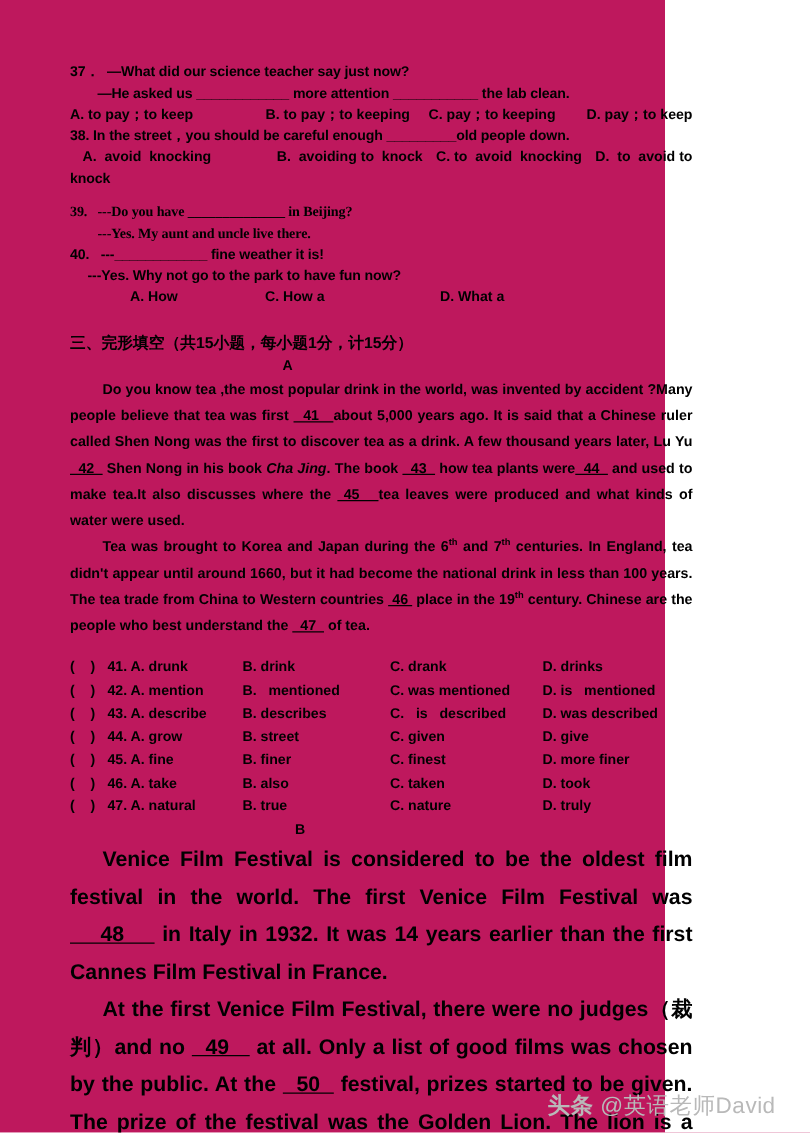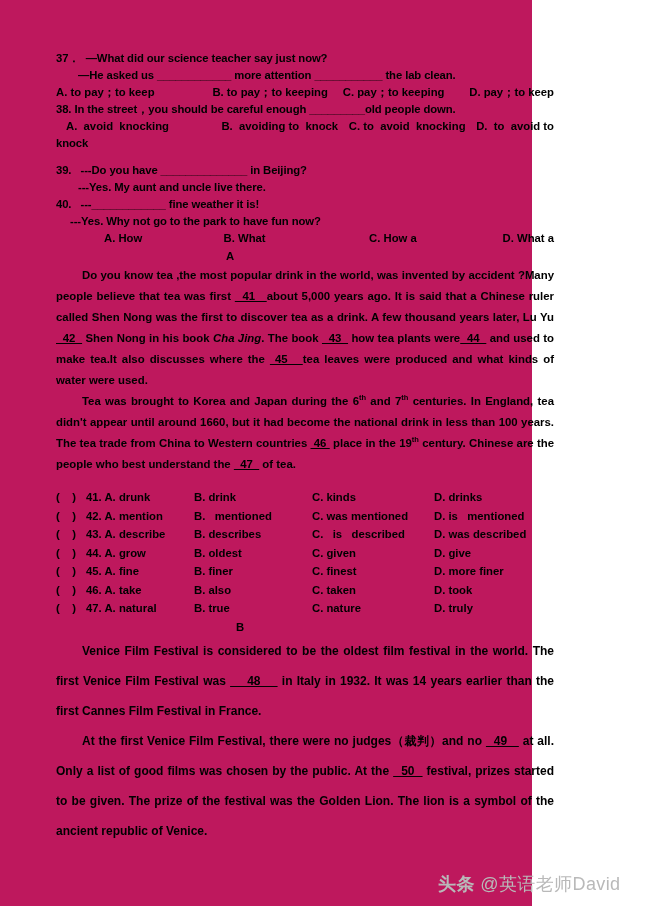--- a/index.html
+++ b/index.html
@@ -91,21 +91,21 @@
     font-size: 11.4px;
     font-weight: bold;
     line-height: 21px;
     text-align: justify;
     text-align-last: left;
     text-justify: inter-word;
     margin: 0;
   }
   .para.first { text-indent: 26px; }
   .para-b {
-    font-size: 12px;
+    font-size: 17px;
     font-weight: bold;
     line-height: 30px;
     text-align: justify;
     text-align-last: left;
     margin: 0;
     text-indent: 26px;
   }
   .blank-num {
     text-decoration: underline;
     white-space: pre;
@@ -162,69 +162,69 @@
       <div class="ln">38. In the street，you should be careful enough _________old people down.</div>
       <div class="choices q38">
         <span class="c-a">A.  avoid  knocking</span>
         <span class="c-b">B.  avoiding to  knock</span>
         <span class="c-c">C. to  avoid  knocking</span>
         <span class="c-d">D.  to  avoid to</span>
       </div>
       <div class="ln">knock</div>
     </div>
 
-    <div style="margin-top:10px;">
+    <div style="margin-top:10px;font-family:Liberation Serif, serif;">
       <div class="ln">39.   ---Do you have ______________ in Beijing?</div>
       <div class="ln indent1">---Yes. My aunt and uncle live there.</div>
     </div>
 
     <div>
       <div class="ln">40.   ---____________ fine weather it is!</div>
       <div class="ln indent2">---Yes. Why not go to the park to have fun now?</div>
       <div class="choices q40">
         <span class="c-a">A. How</span>
-        <span class="c-b">B. What</span>
         <span class="c-c">C. How a</span>
         <span class="c-d">D. What a</span>
       </div>
     </div>
 
+    <div class="section-heading">三、完形填空（共15小题，每小题1分，计15分）</div>
 
     <div class="passage-label">A</div>
 
     <p class="para first"><span>Do you know tea ,the most popular drink in the world, was invented by accident ?Many people believe that tea was first </span><span class="blank-num">  41   </span><span>about 5,000 years ago. It is said that a Chinese ruler called Shen Nong was the first to discover tea as a drink. A few thousand years later, Lu Yu </span><span class="blank-num">  42  </span><span> Shen Nong in his book </span><em class="bookname">Cha Jing</em><span>. The book </span><span class="blank-num">  43  </span><span> how tea plants were</span><span class="blank-num">  44  </span><span> and used to make tea.It also discusses where the </span><span class="blank-num"> 45   </span><span>tea leaves were produced and what kinds of water were used.</span></p>
 
     <p class="para first"><span>Tea was brought to Korea and Japan during the 6</span><sup>th</sup><span> and 7</span><sup>th</sup><span> centuries. In England, tea didn't appear until around 1660, but it had become the national drink in less than 100 years. The tea trade from China to Western countries </span><span class="blank-num"> 46 </span><span> place in the 19</span><sup>th</sup><span> century. Chinese are the people who best understand the </span><span class="blank-num">  47  </span><span> of tea.</span></p>
 
     <div class="optlist">
       <div class="optrow">
         <span class="o-paren">(    )</span>
         <span class="o-a"><span>41.</span> <span>A. drunk</span></span>
         <span class="o-b">B. drink</span>
-        <span class="o-c">C. kinds</span>
+        <span class="o-c">C. drank</span>
         <span class="o-d">D. drinks</span>
       </div>
       <div class="optrow">
         <span class="o-paren">(    )</span>
         <span class="o-a"><span>42.</span> <span>A. mention</span></span>
         <span class="o-b">B.   mentioned</span>
         <span class="o-c">C. was mentioned</span>
         <span class="o-d">D. is   mentioned</span>
       </div>
       <div class="optrow">
         <span class="o-paren">(    )</span>
         <span class="o-a"><span>43.</span> <span>A. describe</span></span>
         <span class="o-b">B. describes</span>
         <span class="o-c">C.   is   described</span>
         <span class="o-d">D. was described</span>
       </div>
       <div class="optrow">
         <span class="o-paren">(    )</span>
         <span class="o-a"><span>44.</span> <span>A. grow</span></span>
-        <span class="o-b">B. oldest</span>
+        <span class="o-b">B. street</span>
         <span class="o-c">C. given</span>
         <span class="o-d">D. give</span>
       </div>
       <div class="optrow">
         <span class="o-paren">(    )</span>
         <span class="o-a"><span>45.</span> <span>A. fine</span></span>
         <span class="o-b">B. finer</span>
         <span class="o-c">C. finest</span>
         <span class="o-d">D. more finer</span>
       </div>

